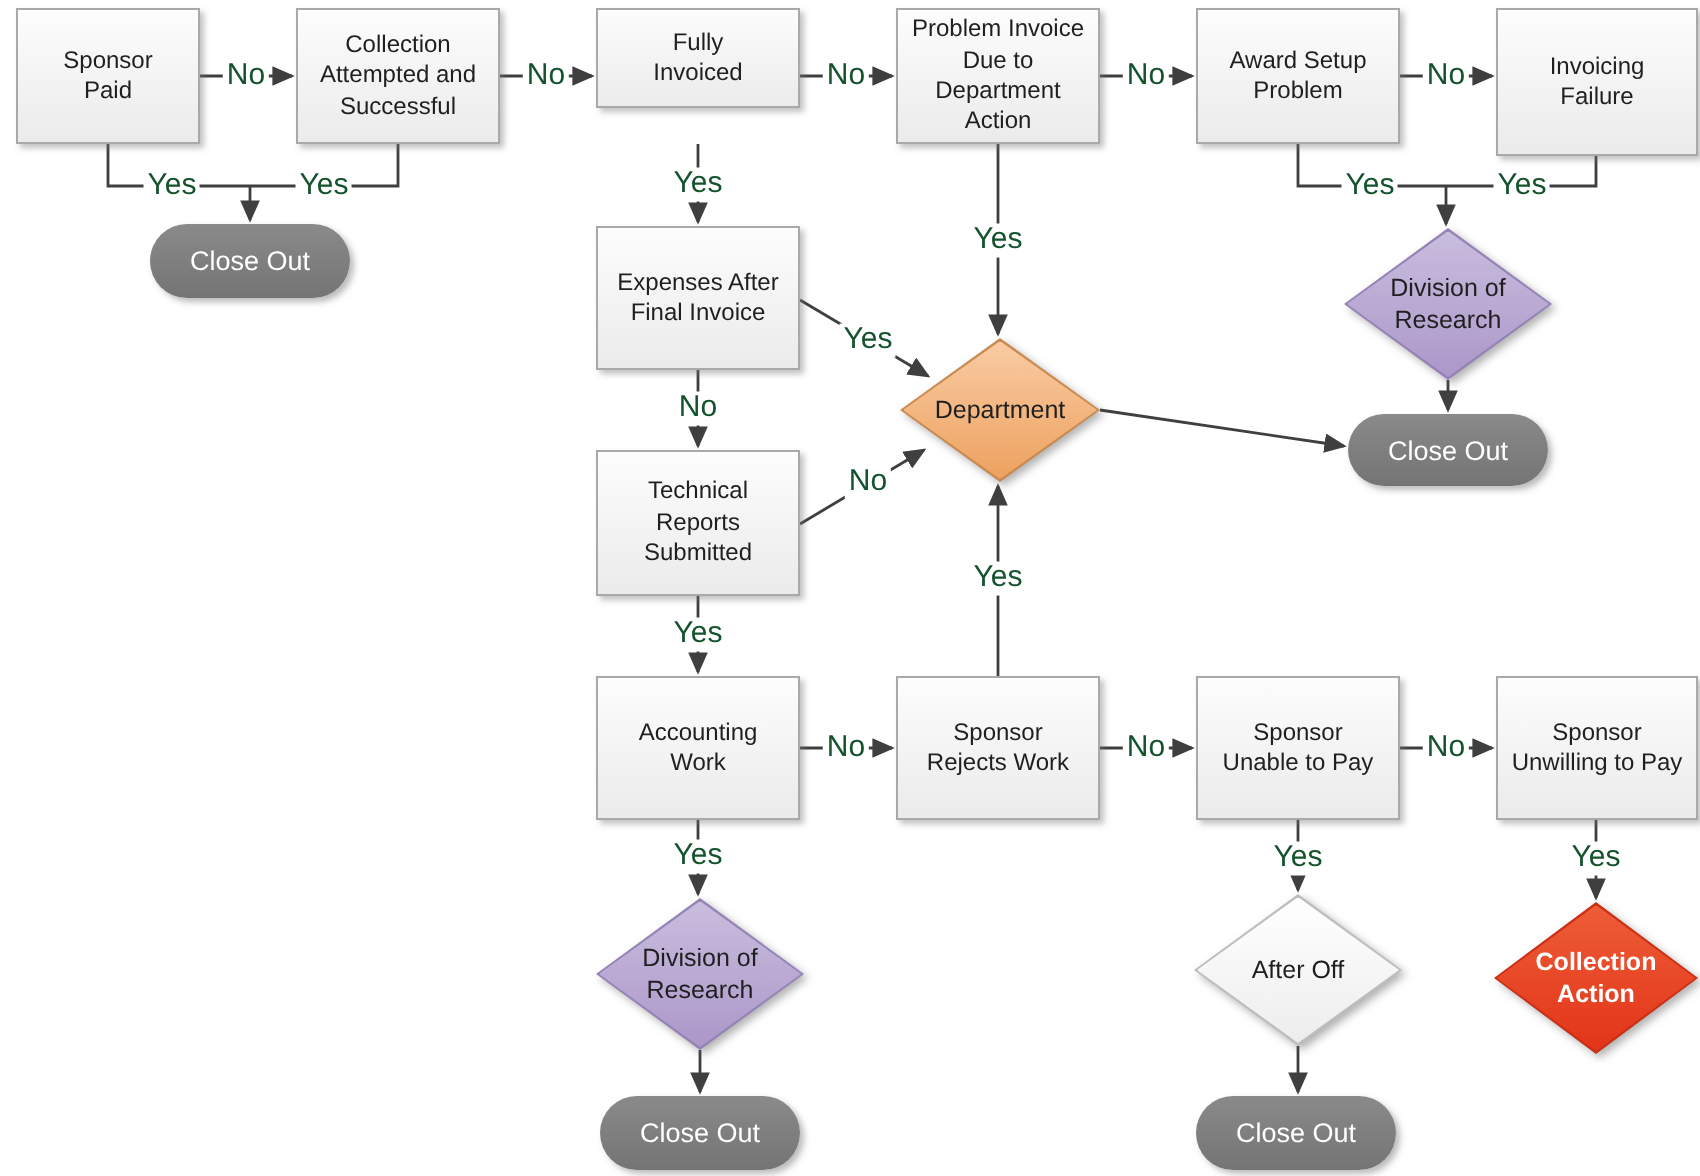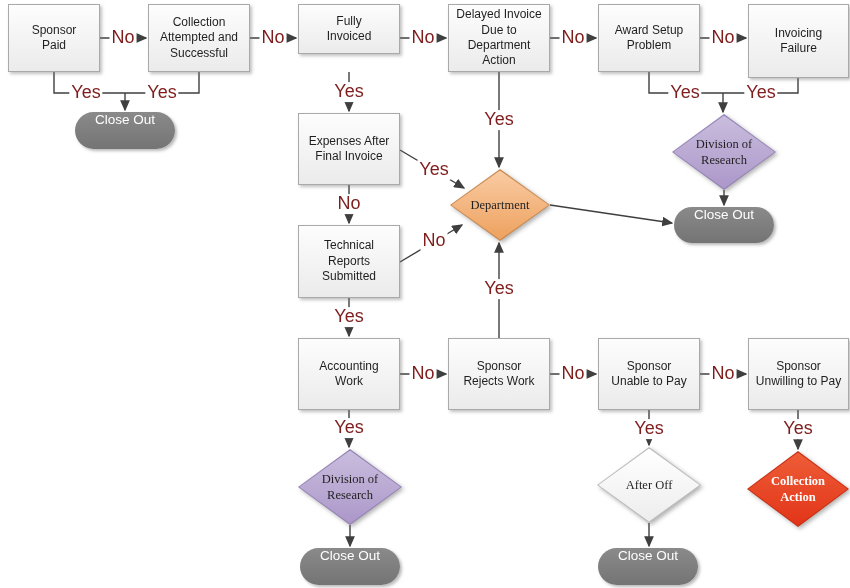--- a/index.html
+++ b/index.html
@@ -6,39 +6,39 @@
   #canvas{position:relative;width:850px;height:588px;background:#fff;overflow:hidden;
           font-family:"Liberation Sans","DejaVu Sans",sans-serif;color:#1f1f1f;}
   #edges{position:absolute;left:0;top:0;width:850px;height:588px;z-index:1;}
   .process{position:absolute;z-index:2;box-sizing:border-box;
            background:linear-gradient(180deg,#fdfdfd 0%,#f3f3f3 55%,#ebebeb 100%);
            border:1px solid #a9a9a9;box-shadow:2px 2px 3px rgba(120,120,120,.45);
            display:flex;align-items:center;justify-content:center;text-align:center;}
   .pill{position:absolute;z-index:2;box-sizing:border-box;border-radius:19px;
         background:linear-gradient(180deg,#8a8a8a,#747474);
         box-shadow:2px 2px 3px rgba(120,120,120,.5);
-        display:flex;align-items:flex-start;justify-content:center;color:#fff;font-size:13.5px;}
+        display:flex;align-items:center;justify-content:center;color:#fff;font-size:13.5px;}
   .diamond{position:absolute;z-index:2;display:flex;align-items:center;justify-content:center;
-           text-align:center;filter:drop-shadow(2px 2px 2px rgba(100,100,100,.5));font-family:Liberation Serif, serif;}
+           text-align:center;filter:drop-shadow(2px 2px 2px rgba(100,100,100,.5));}
   .dshape{position:absolute;inset:0;clip-path:polygon(50% 0,100% 50%,50% 100%,0 50%);}
   .dshape::after{content:"";position:absolute;inset:1.5px;
                  clip-path:polygon(50% 0,100% 50%,50% 100%,0 50%);}
   .diamond.orange .dshape{background:#c98a4f}
   .diamond.orange .dshape::after{background:linear-gradient(180deg,#f9cba3,#eda15e)}
   .diamond.purple .dshape{background:#9583b6}
   .diamond.purple .dshape::after{background:linear-gradient(180deg,#c9bdde,#ac97c9)}
   .diamond.white .dshape{background:#bdbdbd}
   .diamond.white .dshape::after{background:linear-gradient(180deg,#ffffff,#ededed)}
   .diamond.red .dshape{background:#c93015}
   .diamond.red .dshape::after{background:linear-gradient(180deg,#ee5d37,#e23418)}
   .nlabel{position:relative;z-index:3;font-size:12px;line-height:1.28;white-space:pre-line;}
   .diamond .nlabel{font-size:12.5px;}
   .diamond.red .nlabel{color:#fff;font-weight:bold;}
   .elabel{position:absolute;z-index:3;transform:translate(-50%,-50%);background:#fff;
-          padding:0 2px;font-size:18px;line-height:1.1;color:#7f1d1d;}
+          padding:0 2px;font-size:15px;line-height:1.1;color:#14532d;}
 </style>
 </head>
 <body>
 
 <div id="canvas">
 
   <svg id="edges" viewBox="0 0 850 588" xmlns="http://www.w3.org/2000/svg">
     <defs>
       <marker id="arw" markerWidth="8" markerHeight="7" refX="7" refY="3.5" orient="auto">
         <path d="M0,0 L8,3.5 L0,7 Z" fill="#3f3f3f"></path>
@@ -85,21 +85,21 @@
   <div class="process" style="left:148px;top:4px;width:102px;height:68px">
       <span class="nlabel">Collection
 Attempted and
 Successful</span>
     </div>
   <div class="process" style="left:298px;top:4px;width:102px;height:50px">
       <span class="nlabel">Fully
 Invoiced</span>
     </div>
   <div class="process" style="left:448px;top:4px;width:102px;height:68px">
-      <span class="nlabel">Delayed Invoice
+      <span class="nlabel">Problem Invoice
 Due to
 Department
 Action</span>
     </div>
   <div class="process" style="left:598px;top:4px;width:102px;height:68px">
       <span class="nlabel">Award Setup
 Problem</span>
     </div>
   <div class="process" style="left:748px;top:4px;width:101px;height:74px">
       <span class="nlabel">Invoicing

